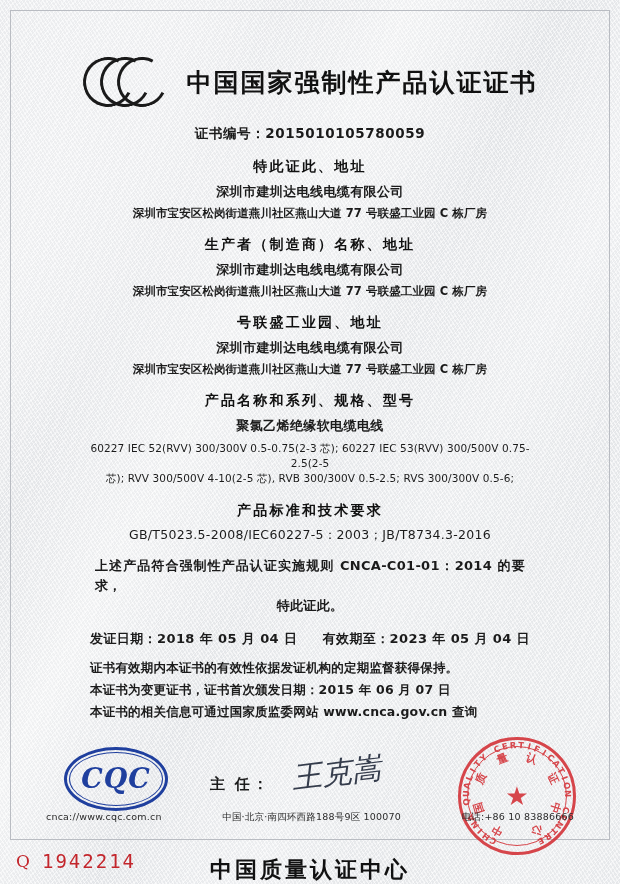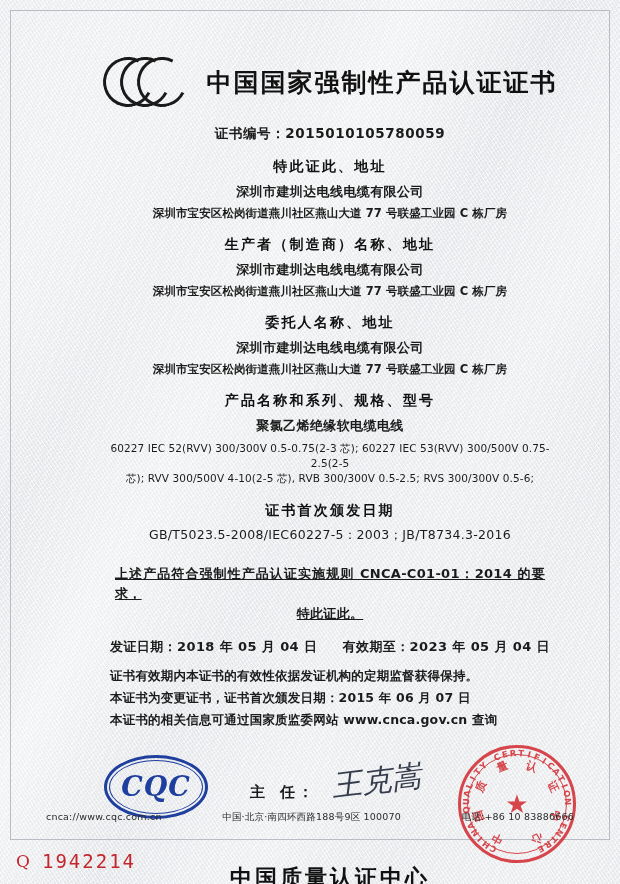--- a/index.html
+++ b/index.html
@@ -35,21 +35,20 @@
   .border-frame {
     position: absolute;
     left: 10px; top: 10px; right: 10px; bottom: 44px;
     border: 1px solid #b9bcc2;
     pointer-events: none;
   }
   .content {
     position: absolute;
     left: 0; top: 0; right: 0; bottom: 0;
     color: #1b1b1b;
-    padding-left: 40px;
   }
 
   
   .header {
     display: flex;
     align-items: center;
     justify-content: center;
     gap: 16px;
     padding-top: 56px;
   }
@@ -123,28 +122,27 @@
   .std-value {
     font-family: "DejaVu Sans", sans-serif;
     font-size: 12.5px;
     margin-top: 7px;
     letter-spacing: 0.3px;
   }
 
   
   .statement {
     width: 430px;
-    margin: 20px auto 0;
+    margin: 12px auto 0;
     font-family: "DejaVu Sans", sans-serif;
     font-size: 13px;
     font-weight: bold;
     line-height: 1.55;
     text-align: justify;
     letter-spacing: 0.3px;
-    text-decoration: underline;
   }
   .statement .ind {
     display: block;
     text-align: center;
   }
   .dates-row {
     width: 440px;
     margin: 14px auto 0;
     display: flex;
     justify-content: space-between;
@@ -203,21 +201,21 @@
     font-family: "DejaVu Serif", serif;
     font-style: italic;
     font-weight: bold;
     font-size: 27px;
     letter-spacing: 1px;
   }
   .chairman {
     position: absolute;
     left: 210px;
     top: 42px;
-    font-family: Liberation Mono, monospace;
+    font-family: Liberation Serif, serif;
     font-size: 15px;
     font-weight: bold;
     letter-spacing: 3px;
   }
   .signature {
     position: absolute;
     left: 292px;
     top: 18px;
     width: 120px;
     height: 52px;
@@ -342,36 +340,36 @@
       <div class="field-value small">深圳市宝安区松岗街道燕川社区燕山大道 77 号联盛工业园 C 栋厂房</div>
     </div>
 
     <div class="field">
       <div class="field-label">生产者（制造商）名称、地址</div>
       <div class="field-value">深圳市建圳达电线电缆有限公司</div>
       <div class="field-value small">深圳市宝安区松岗街道燕川社区燕山大道 77 号联盛工业园 C 栋厂房</div>
     </div>
 
     <div class="field">
-      <div class="field-label">委托人名称、地址</div>
+      <div class="field-label">号联盛工业园、地址</div>
       <div class="field-value">深圳市建圳达电线电缆有限公司</div>
       <div class="field-value small">深圳市宝安区松岗街道燕川社区燕山大道 77 号联盛工业园 C 栋厂房</div>
     </div>
 
     <div class="field">
       <div class="field-label">产品名称和系列、规格、型号</div>
       <div class="field-value">聚氯乙烯绝缘软电缆电线</div>
       <div class="spec-lines">
         <div>60227 IEC 52(RVV) 300/300V 0.5-0.75(2-3 芯); 60227 IEC 53(RVV) 300/500V 0.75-2.5(2-5</div>
         <div>芯); RVV 300/500V 4-10(2-5 芯), RVB 300/300V 0.5-2.5; RVS 300/300V 0.5-6;</div>
       </div>
     </div>
 
     <div class="field">
-      <div class="field-label">证书首次颁发日期</div>
+      <div class="field-label">产品标准和技术要求</div>
       <div class="std-value">GB/T5023.5-2008/IEC60227-5：2003；JB/T8734.3-2016</div>
     </div>
 
     <div class="statement">
       <div>上述产品符合强制性产品认证实施规则 CNCA-C01-01：2014 的要求，</div>
       <div class="ind">特此证此。</div>
     </div>
 
     <div class="dates-row">
       <div>

